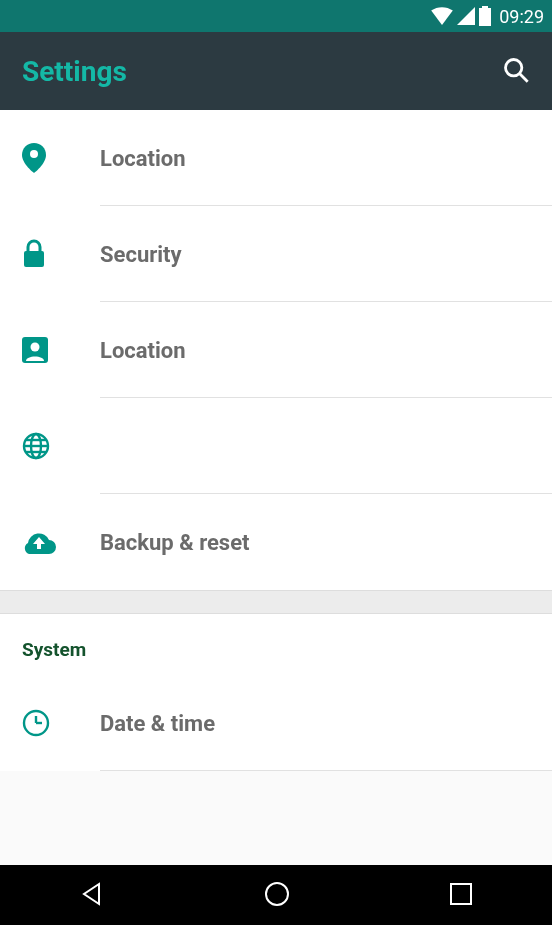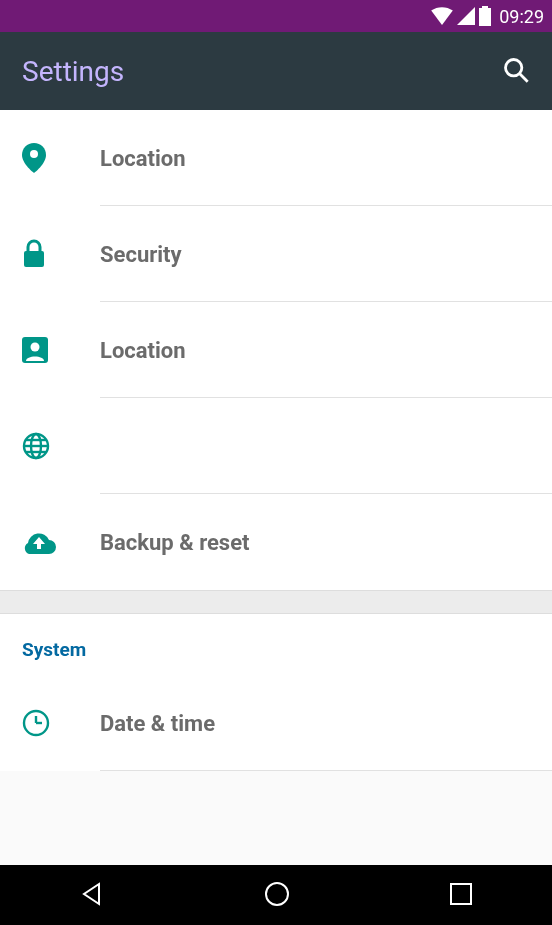--- a/index.html
+++ b/index.html
@@ -6,43 +6,43 @@
     body {
       width: 552px;
       height: 925px;
       font-family: Roboto, "Helvetica Neue", Arial, sans-serif;
       background: #fafafa;
       position: relative;
       overflow: hidden;
     }
     .status-bar {
       height: 32px;
-      background: #701a75;
+      background: #0f766e;
       display: flex;
       justify-content: flex-end;
       align-items: center;
       padding: 16px 8px;
       gap: 4px;
       color: #fff;
       font-size: 18px;
     }
     .status-time { font-weight: 400; margin-left: 4px; }
     .status-icon { display: inline-flex; }
     .app-bar {
       height: 78px;
       background: #2c3a41;
       display: flex;
       align-items: center;
       justify-content: space-between;
       padding: 0 22px;
     }
     .app-bar-title {
-      color: #c4b5fd;
+      color: #14b8a6;
       font-size: 28px;
-      font-weight: 400;
+      font-weight: 700;
     }
     .search-btn {
       border: none;
       background: transparent;
       color: #fff;
       display: inline-flex;
       cursor: pointer;
     }
     .list {
       background: #fff;
@@ -76,21 +76,21 @@
       background: #e1e1e1;
     }
     .section-gap {
       height: 24px;
       background: #ececec;
       border-top: 1px solid #ddd;
       border-bottom: 1px solid #ddd;
     }
     .section-header {
       padding: 24px 22px 14px;
-      color: #0369a1;
+      color: #14532d;
       font-size: 19px;
       font-weight: 700;
       background: #fff;
     }
     .nav-bar {
       position: absolute;
       bottom: 0;
       left: 0;
       right: 0;
       height: 60px;

